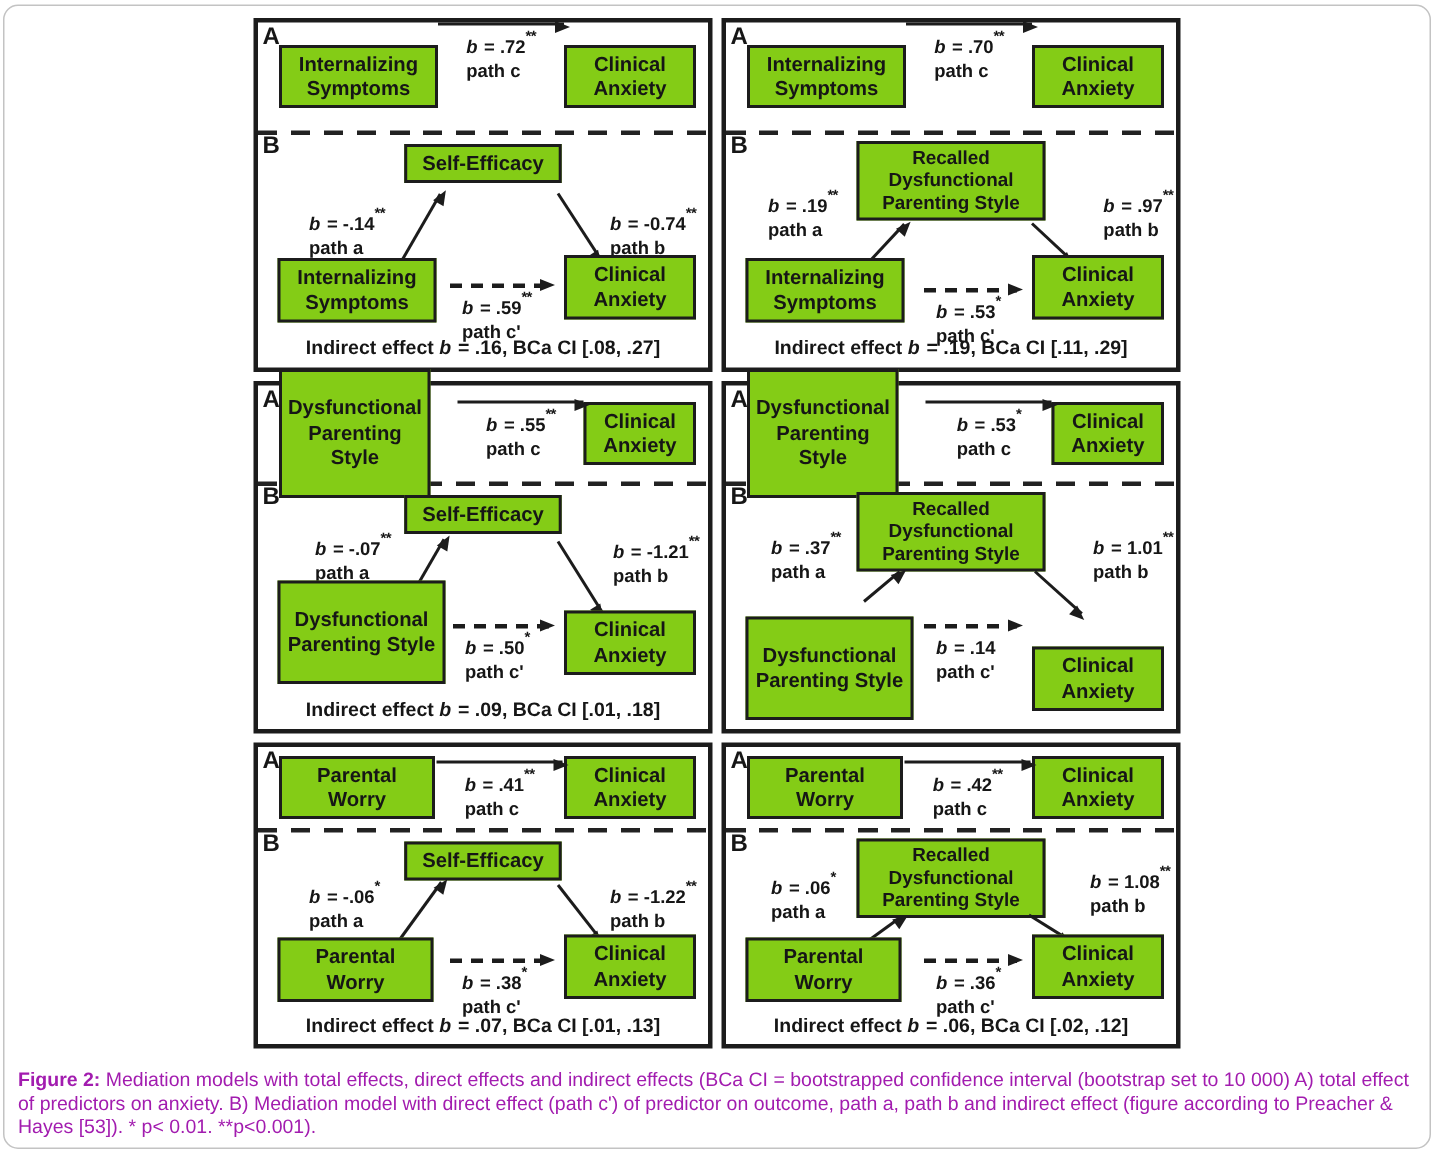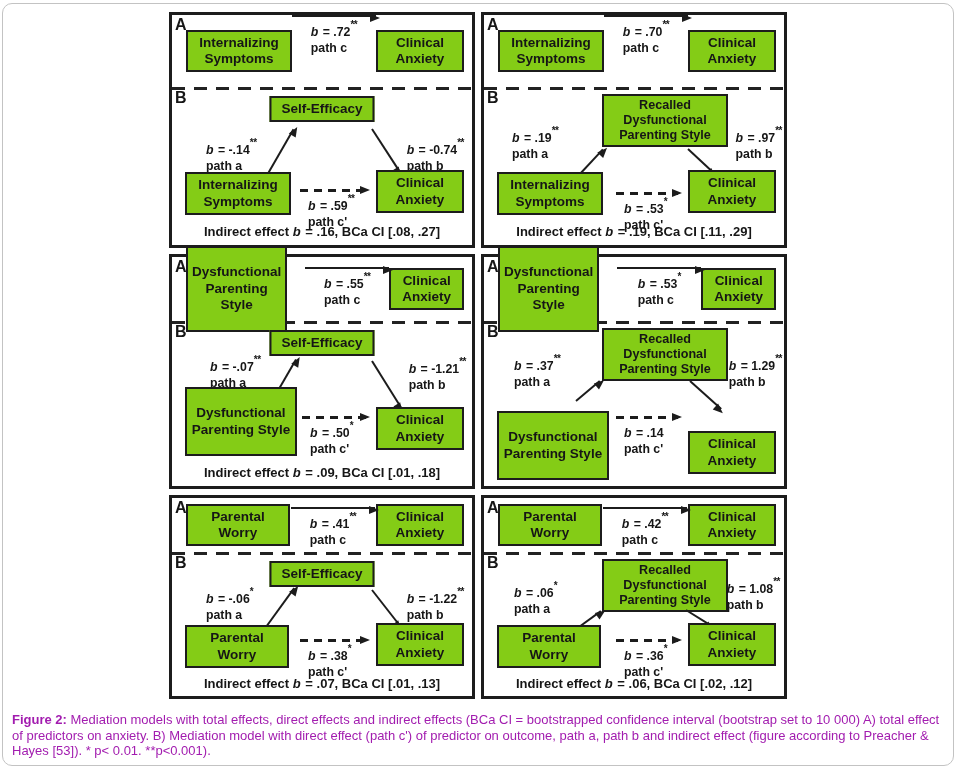--- a/index.html
+++ b/index.html
@@ -43,21 +43,21 @@
   .bsym { font-style:italic; margin-right:1px; }
   .st { font-size:10px; position:relative; top:-3px; letter-spacing:-0.5px; }
 
   .dashsep { height:3px; flex:none; background:repeating-linear-gradient(90deg,#222 0 13px,transparent 13px 22px); }
 
   
   .secb { position:relative; flex:1; }
   .secb .plabel { position:absolute; }
   .mbox { position:absolute; left:50%; transform:translateX(-50%); }
   .c1 .mbox { top:6px; white-space:nowrap; padding:3px 10px; width:auto; }
-  .c2 .mbox { top:4px; width:126px; font-size:12.6px; line-height:1.2; padding:2px 4px;margin-left:31px; }
+  .c2 .mbox { top:4px; width:126px; font-size:12.6px; line-height:1.2; padding:2px 4px; }
   .predb { position:absolute; left:13px; bottom:6px; }
   .outb  { position:absolute; right:8px; bottom:8px; }
   .r2 .outb { bottom:12px; }
   .arrow { position:absolute; height:0; border-top:2.6px solid #1c1c1c; transform-origin:left center; }
   .dasharrow { position:absolute; height:2.6px; background:repeating-linear-gradient(90deg,#1c1c1c 0 8px,transparent 8px 14px); }
   .dasharrow:after {
     content:""; position:absolute; right:-4px; top:-3.3px; width:0; height:0;
     border-top:4.6px solid transparent; border-bottom:4.6px solid transparent; border-left:10px solid #1c1c1c;
   }
 
@@ -275,21 +275,21 @@
       <div class="secb">
         <span class="corner cb">B</span>
         <div class="nbox mbox">
             <span>Recalled Dysfunctional Parenting Style</span>
           </div>
         <div class="plabel pa">
           <div class="coef"><i class="bsym">b</i><span> = .37</span><sup class="st">**</sup></div>
           <div class="pname">path a</div>
         </div>
         <div class="plabel pb">
-          <div class="coef"><i class="bsym">b</i><span> = 1.29</span><sup class="st">**</sup></div>
+          <div class="coef"><i class="bsym">b</i><span> = 1.01</span><sup class="st">**</sup></div>
           <div class="pname">path b</div>
         </div>
         <div class="arrow aa"></div>
         <div class="arrow ab"></div>
         <div class="nbox predb w-dys">
             <span>Dysfunctional Parenting Style</span>
           </div>
         <div class="dasharrow"></div>
         <div class="plabel pc">
           <div class="coef"><i class="bsym">b</i><span> = .14</span><sup class="st"></sup></div>

